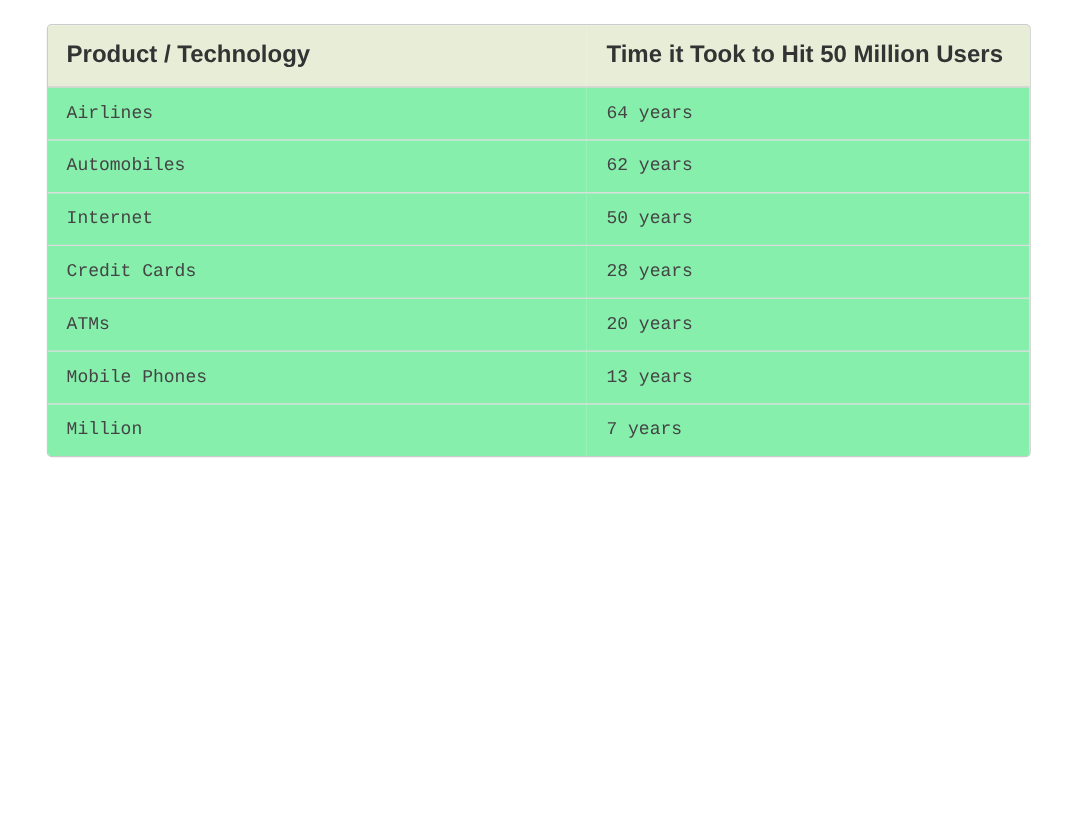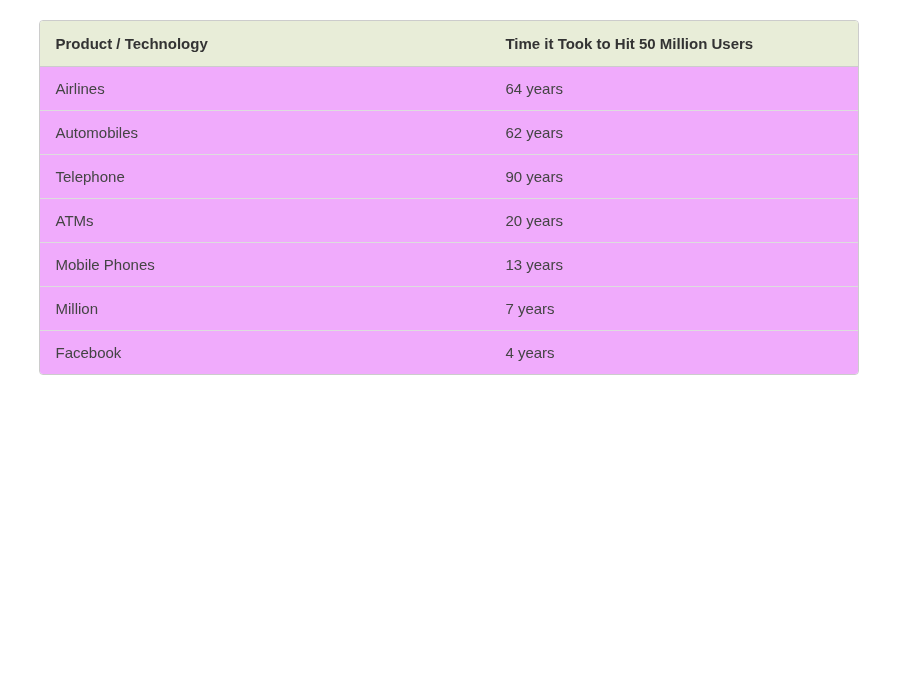--- a/index.html
+++ b/index.html
@@ -34,28 +34,29 @@
     }
 
     thead tr {
       background-color: #e8edd8;
     }
 
     thead th {
       padding: 14px 16px;
       text-align: left;
       font-weight: bold;
-      font-size: 15px;
+      font-size: 20px;
       color: #333333;
       border-bottom: 1px solid #cccccc;
     }
 
     tbody tr {
-      background-color: #f0abfc;
+      background-color: #86efac;
       border-bottom: 1px solid #dddddd;
+      font-family: Liberation Mono, monospace;
     }
 
     tbody tr:last-child {
       border-bottom: none;
     }
 
     tbody td {
       padding: 13px 16px;
       font-size: 15px;
       color: #444444;
@@ -83,34 +84,34 @@
     <tbody id="table-body">
     <tr>
           <td>Airlines</td>
           <td>64 years</td>
         </tr>
         <tr>
           <td>Automobiles</td>
           <td>62 years</td>
         </tr>
         <tr>
-          <td>Telephone</td>
-          <td>90 years</td>
+          <td>Internet</td>
+          <td>50 years</td>
+        </tr>
+        <tr>
+          <td>Credit Cards</td>
+          <td>28 years</td>
         </tr>
         <tr>
           <td>ATMs</td>
           <td>20 years</td>
         </tr>
         <tr>
           <td>Mobile Phones</td>
           <td>13 years</td>
         </tr>
         <tr>
           <td>Million</td>
           <td>7 years</td>
         </tr>
-        <tr>
-          <td>Facebook</td>
-          <td>4 years</td>
-        </tr>
       </tbody>
   </table>
 </div>
 
 </body></html>

